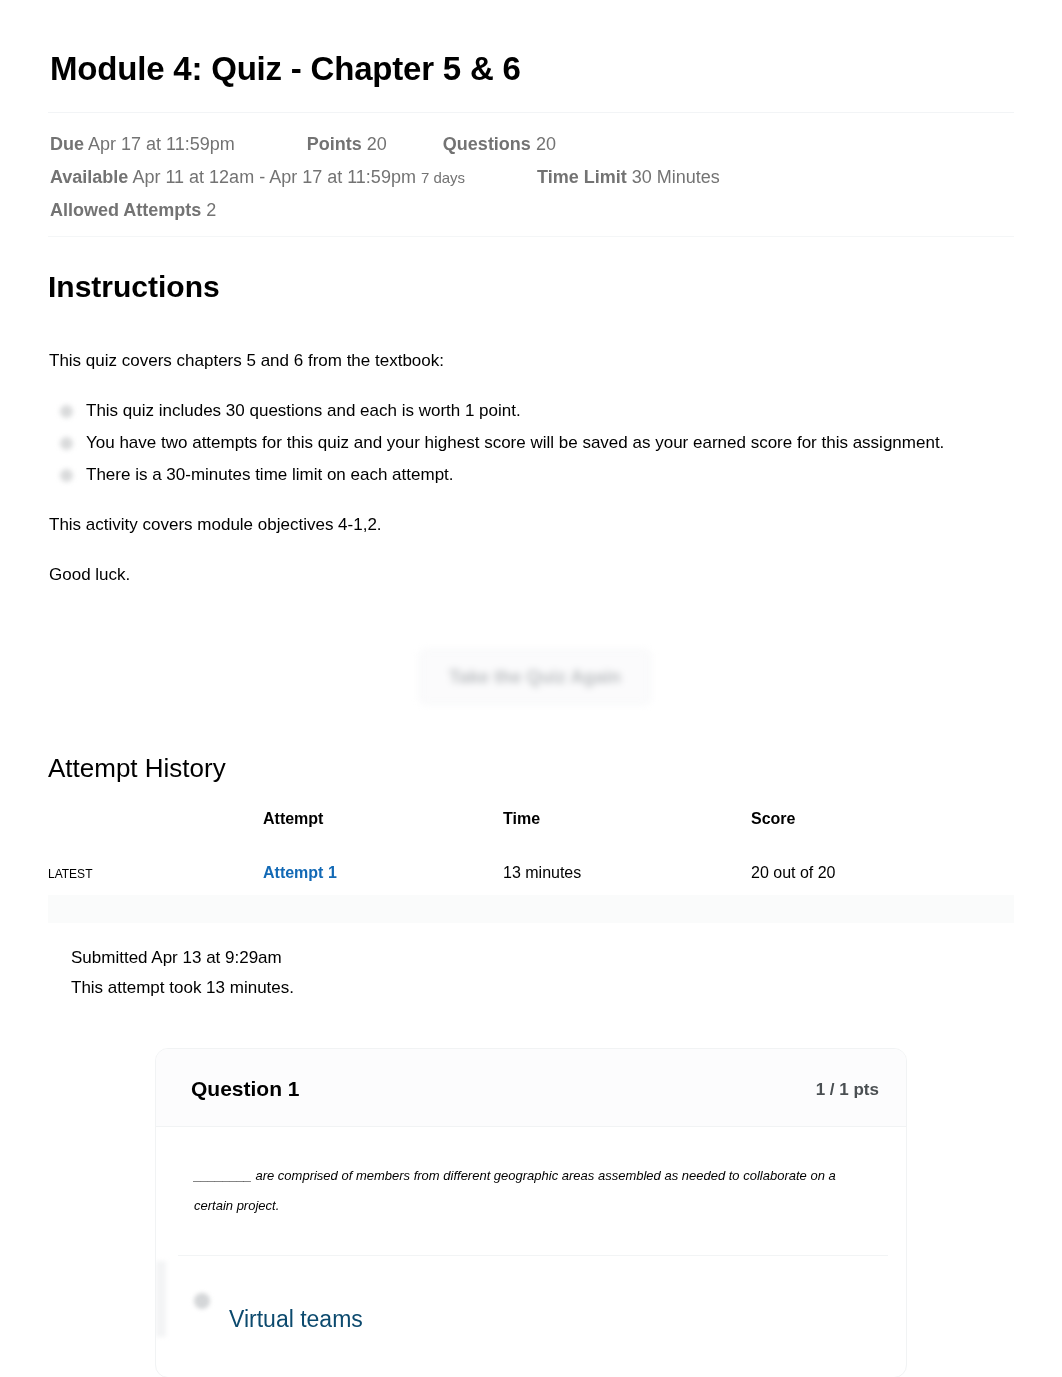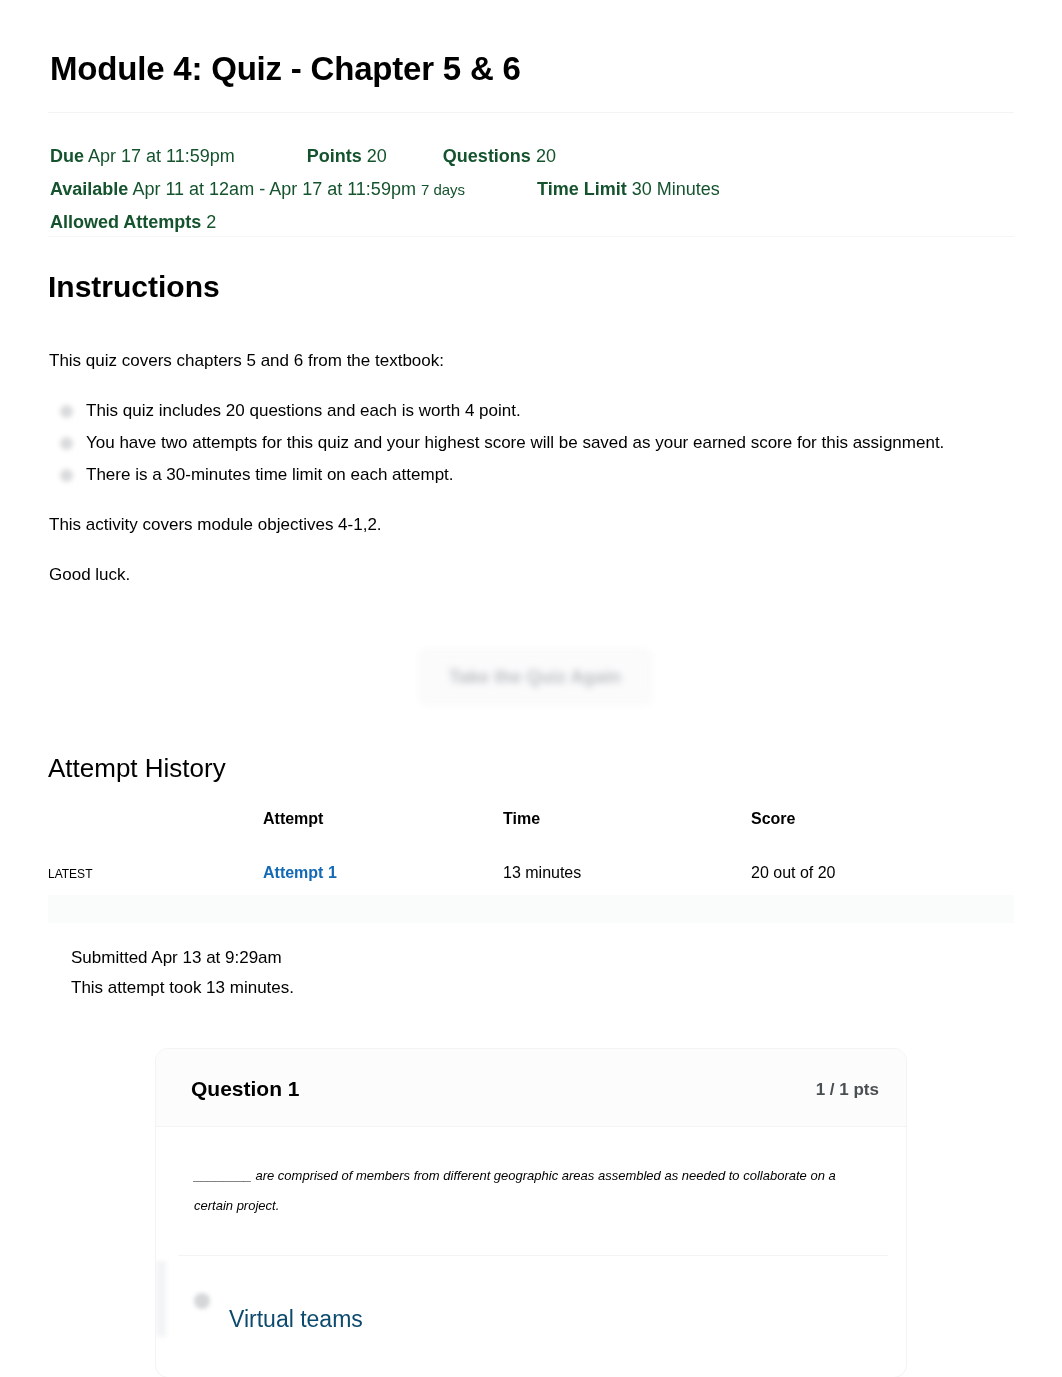--- a/index.html
+++ b/index.html
@@ -42,24 +42,24 @@
     position: absolute;
     left: 48px;
     top: 112px;
     width: 966px;
     height: 1px;
     background: #f2f4f6;
   }
   .quiz-header {
     position: absolute;
     left: 50px;
-    top: 140px;
+    top: 128px;
     width: 960px;
     font-size: 18px;
-    color: #14532d;
+    color: #737373;
     line-height: 33px;
   }
   .quiz-header .row { white-space: nowrap; }
   .quiz-header b { font-weight: bold; }
   .quiz-header .sep-lg { display: inline-block; width: 72px; }
   .quiz-header .sep-md { display: inline-block; width: 56px; }
   .quiz-header .small { font-size: 15px; }
   .quiz-header-rule-bottom {
     position: absolute;
     left: 48px;
@@ -314,21 +314,21 @@
 
   <div class="quiz-header-rule-bottom"></div>
 
   <div class="instructions-heading">Instructions</div>
 
   <div class="instructions-body">
     <p>This quiz covers chapters 5 and 6 from the textbook:</p>
     <ul class="instructions-list">
       <li>
         <span class="bullet-blur"></span>
-        <span>This quiz includes 20 questions and each is worth 4 point.</span>
+        <span>This quiz includes 30 questions and each is worth 1 point.</span>
       </li>
       <li>
         <span class="bullet-blur"></span>
         <span>You have two attempts for this quiz and your highest score will be saved as your earned score for this assignment.</span>
       </li>
       <li>
         <span class="bullet-blur"></span>
         <span>There is a 30-minutes time limit on each attempt.</span>
       </li>
     </ul>

